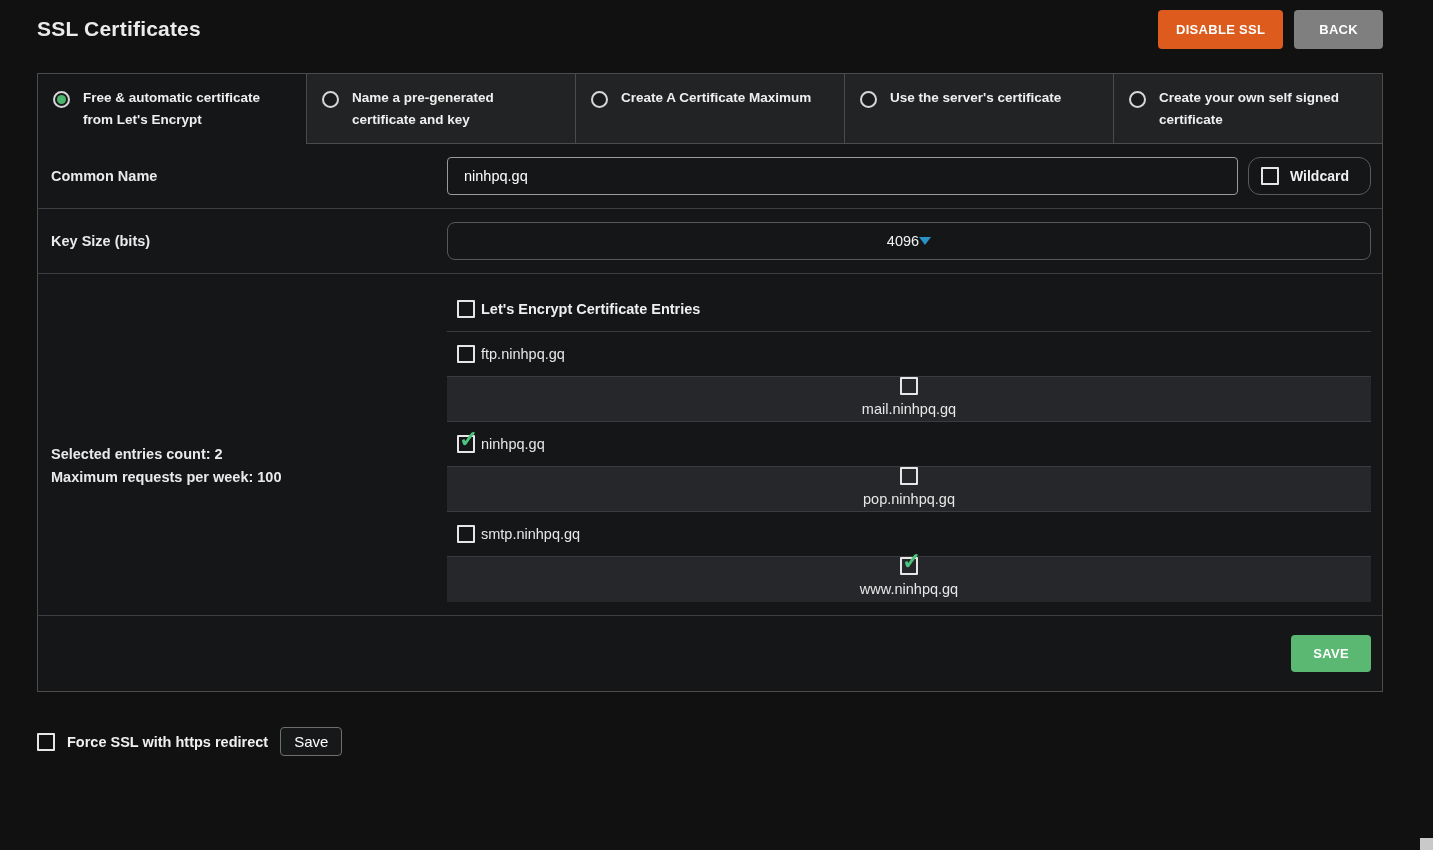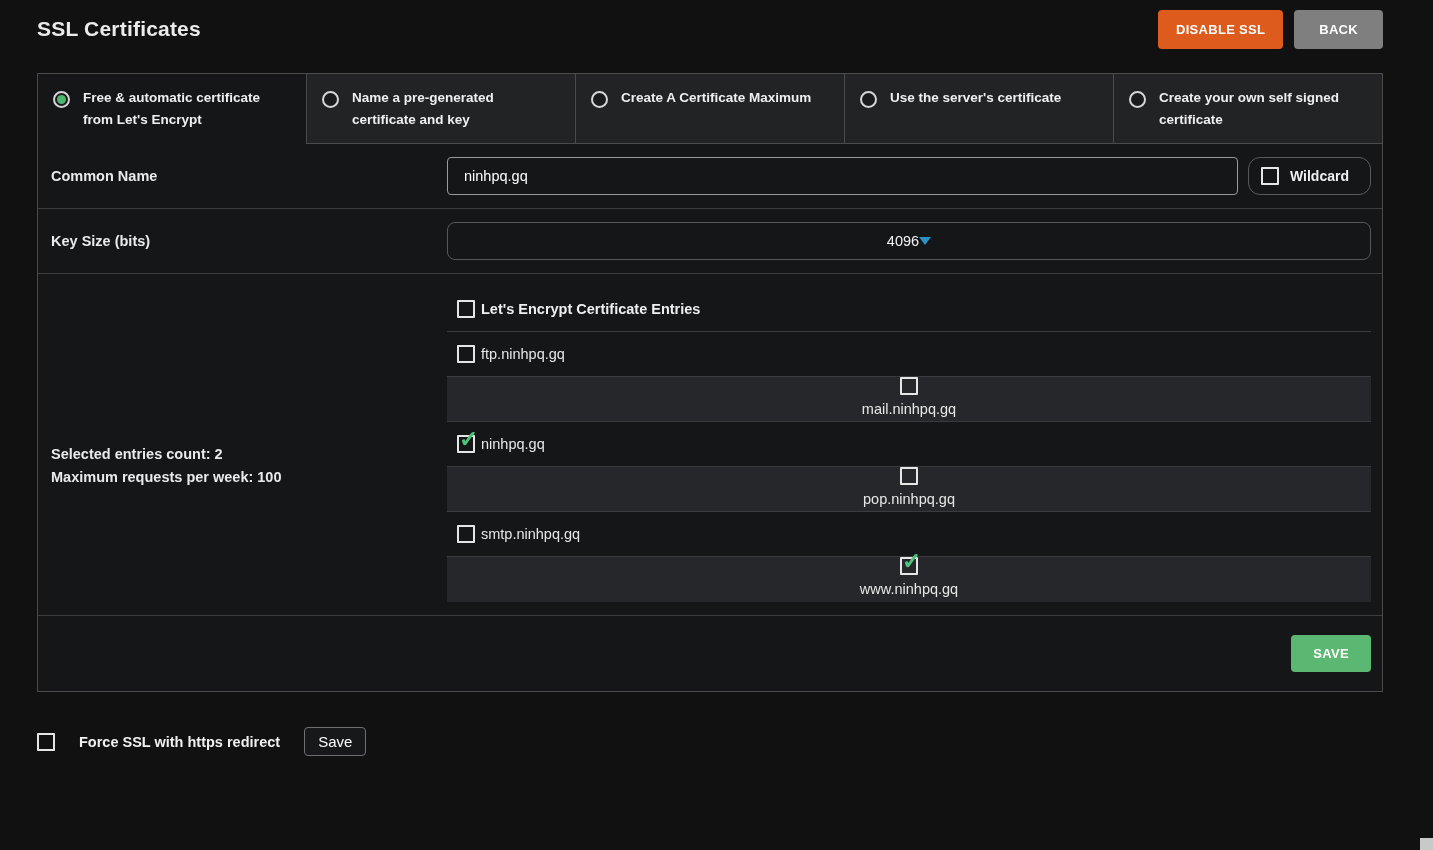--- a/index.html
+++ b/index.html
@@ -54,21 +54,21 @@
   .entry-row { display: flex; align-items: center; height: 45px; padding: 0 10px; gap: 6px;
                border-bottom: 1px solid var(--list-divider, #3a3b3e); }
   .entry-row:last-child { border-bottom: none; }
   .entry-row.alt { background: var(--row-alt, #26272a); flex-direction: column; }
   .entry-header-label { font-size: 14.5px; font-weight: bold; color: #f0efef; }
   .entry-label { font-size: 14.5px; color: #e7e7e7; }
   
   .save-row { display: flex; justify-content: flex-end; padding: 19px 11px; }
   .btn-green { background: var(--green, #5BB873); padding: 11px 22px; }
   
-  .footer { display: flex; align-items: center; gap: 24px; margin: 35px 0 0 37px; }
+  .footer { display: flex; align-items: center; gap: 12px; margin: 35px 0 0 37px; }
   .footer-label { font-size: 14.5px; font-weight: bold; color: #f0f0f0; }
   .btn-outline { background: #17181a; border: 1px solid #6f6f6f; border-radius: 4px; color: #fff;
                  font-size: 15px; font-weight: normal; padding: 5px 13px; font-family: inherit; cursor: pointer; }
   .scroll-corner { position: absolute; right: 0; bottom: 0; width: 13px; height: 12px; background: #c9c9c9; }
 </style>
 </head>
 <body>
 
 <div class="header">
   <div class="page-title">SSL Certificates</div>

